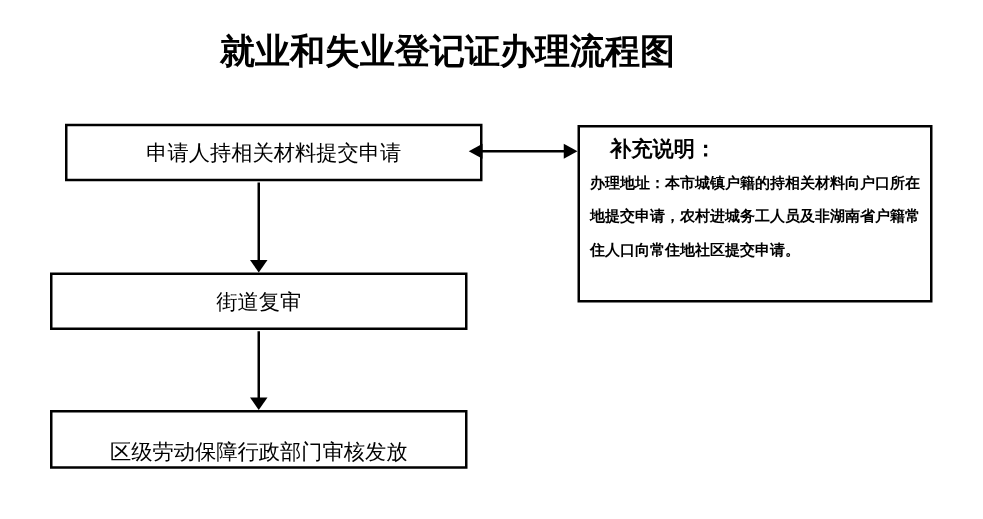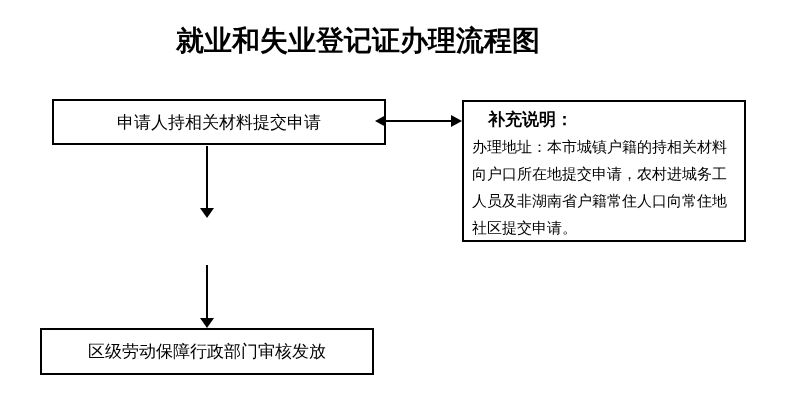--- a/index.html
+++ b/index.html
@@ -35,43 +35,44 @@
     border: 2px solid #000000;
     background: #ffffff;
     display: flex;
     align-items: center;
     justify-content: center;
     font-size: 17px;
     text-align: center;
   }
   .step-1 { left: 52px;  top: 99px;  width: 334px; height: 46px; }
   .step-2 { left: 40px;  top: 218px; width: 334px; height: 46px; }
-  .step-3 { left: 40px;  top: 328px; width: 334px; height: 47px; }
+  .step-3 { left: 40px;  top: 328px; width: 334px; height: 47px; align-items: flex-end; }
   .note-box {
     position: absolute;
     left: 462px;
     top: 100px;
     width: 284px;
     height: 142px;
     box-sizing: border-box;
     border: 2px solid #000000;
     background: #ffffff;
     padding: 4px 4px 0 8px;
   }
   .note-heading {
     font-size: 17px;
     font-weight: bold;
     line-height: 27px;
     margin-left: 16px;
   }
   .note-body {
-    font-size: 15px;
+    font-size: 12px;
     line-height: 27px;
     letter-spacing: 0;
     word-break: break-all;
+    font-weight: bold;
   }
   .arrow-layer {
     position: absolute;
     left: 0;
     top: 0;
     width: 786px;
     height: 415px;
     pointer-events: none;
   }
 </style>
@@ -79,20 +80,23 @@
 <body>
 
 <div class="canvas">
 
   <h1 class="title">就业和失业登记证办理流程图</h1>
 
   <div class="flow-box step-1">
     <span>申请人持相关材料提交申请</span>
   </div>
 
+  <div class="flow-box step-2">
+    <span>街道复审</span>
+  </div>
 
   <div class="flow-box step-3">
     <span>区级劳动保障行政部门审核发放</span>
   </div>
 
   <div class="note-box">
     <div class="note-heading">补充说明：</div>
     <div class="note-body">办理地址：本市城镇户籍的持相关材料向户口所在地提交申请，农村进城务工人员及非湖南省户籍常住人口向常住地社区提交申请。</div>
   </div>
 

